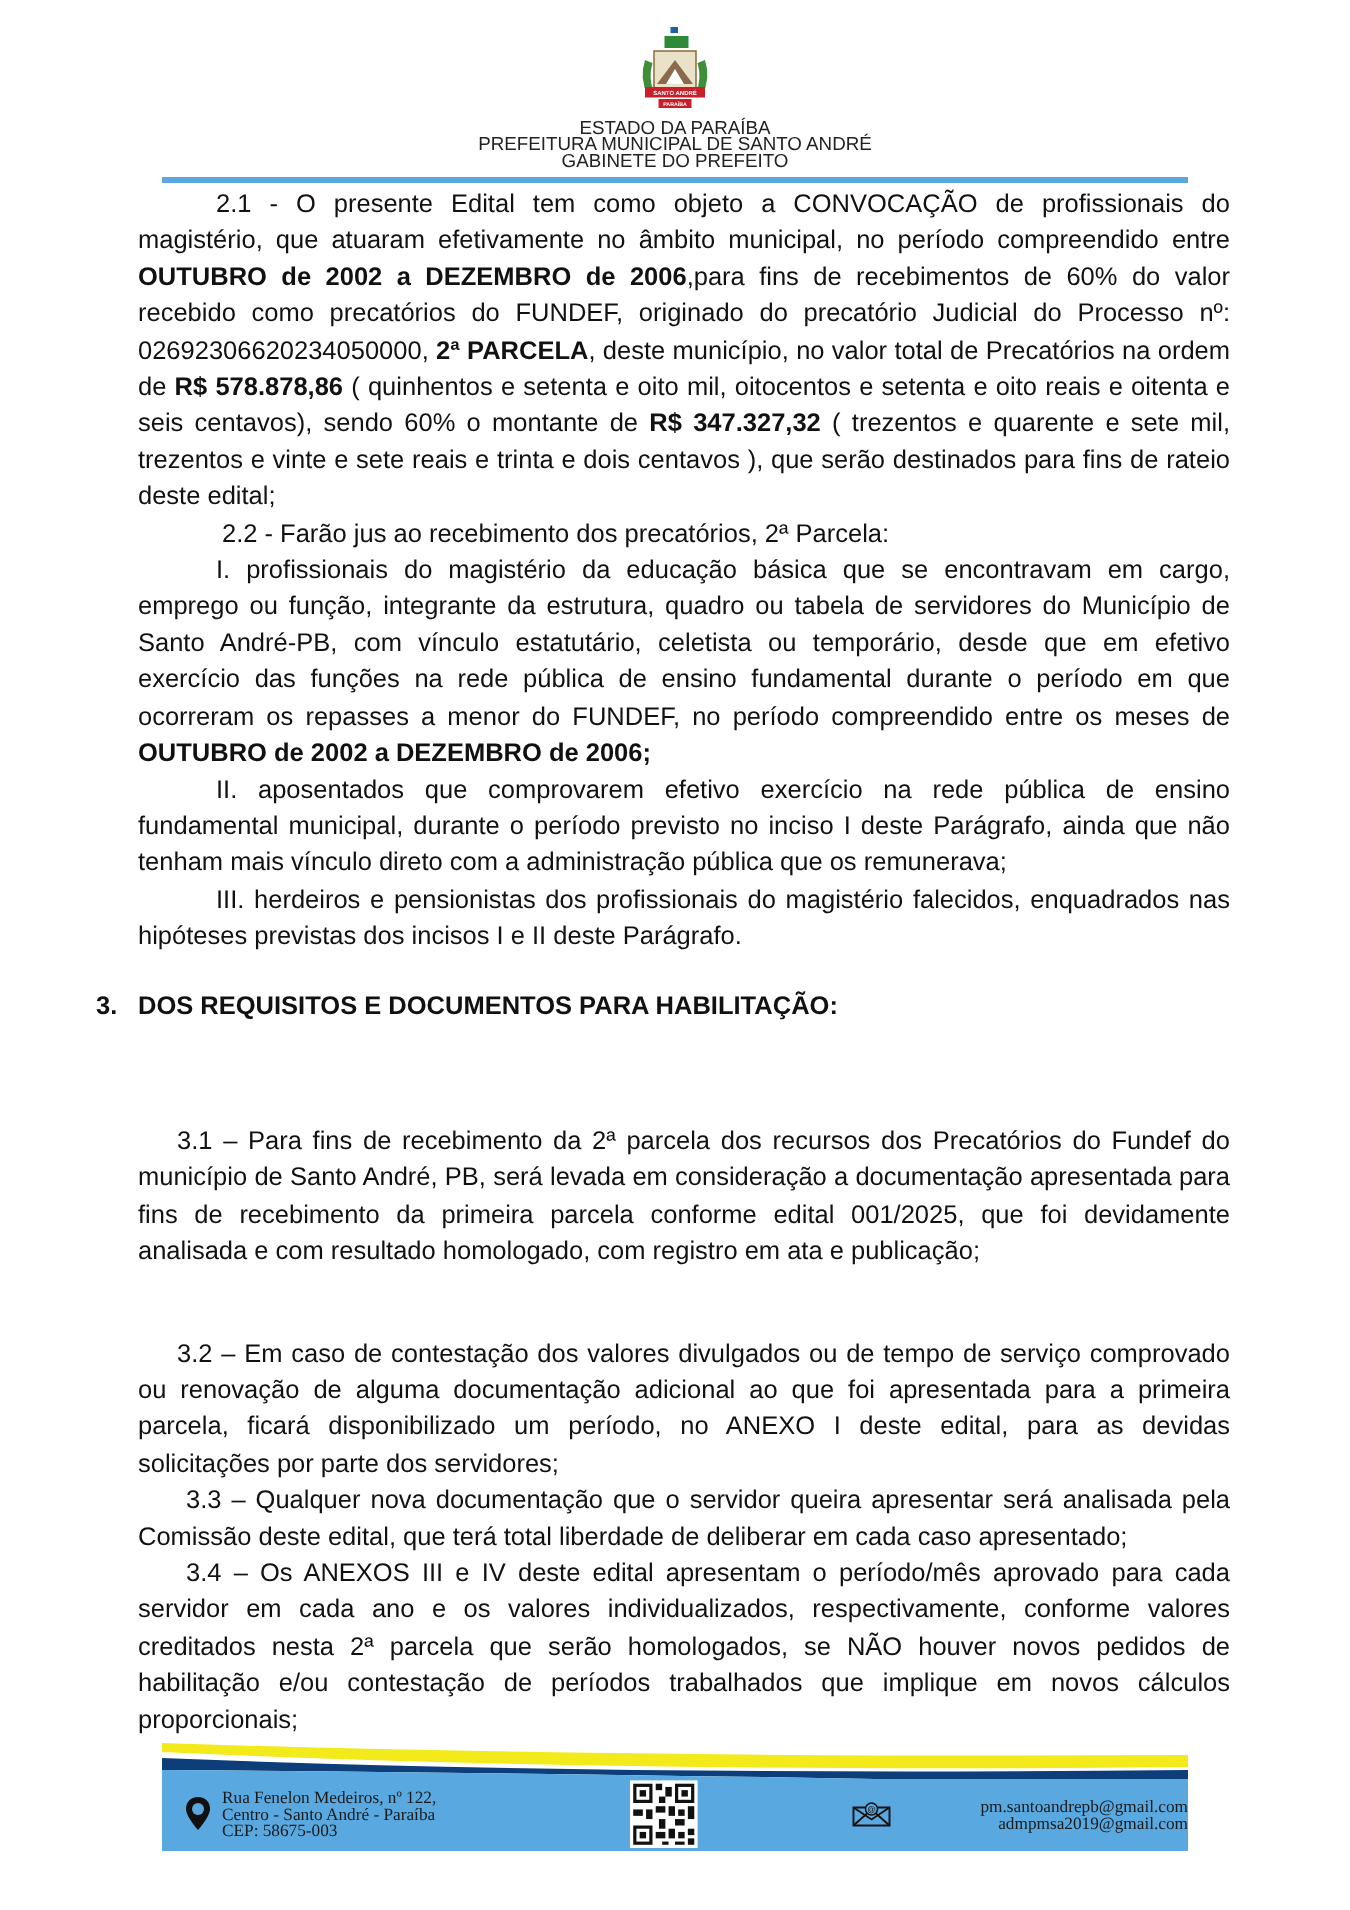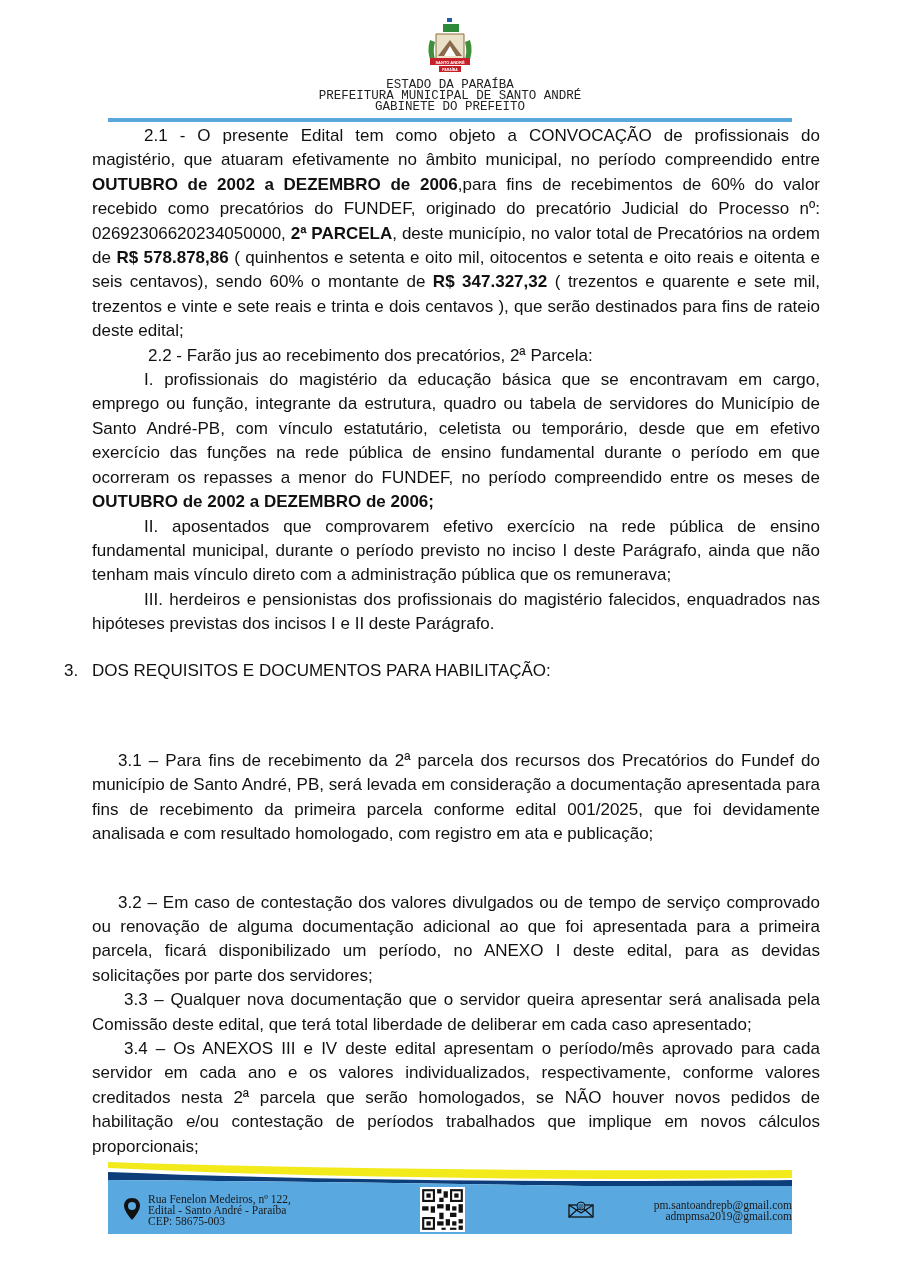--- a/index.html
+++ b/index.html
@@ -1,32 +1,32 @@
 <!DOCTYPE html>
 <html><head>
 <meta charset="utf-8">
 <style>
   html, body { margin: 0; padding: 0; background: #ffffff; }
   body { width: 900px; height: 1273px; position: relative; overflow: hidden;
          font-family: "Liberation Sans", sans-serif; color: #111; }
   .header { position: absolute; left: 0; top: 0; width: 900px; height: 122px; }
   .logo { position: absolute; left: 420px; top: 18px; width: 60px; height: 62px; }
   .hdr-text { position: absolute; left: 0; width: 900px; top: 80px; text-align: center;
-              font-family: Liberation Mono, monospace; font-size: 12.5px; line-height: 11px; color: #222; }
+              font-family: Liberation Sans, sans-serif; font-size: 12.5px; line-height: 11px; color: #222; }
   .hdr-band { position: absolute; left: 108px; top: 118px; width: 684px; height: 4px; background: #5aa7dc; }
 
   .content { position: absolute; left: 92px; top: 124px; width: 728px;
              font-size: 17px; line-height: 24.4px; }
   .p { margin: 0; text-align: justify; text-align-last: left; }
   .ind1 { text-indent: 52px; }
   .ind2 { text-indent: 56px; }
   .ind3 { text-indent: 26px; margin-top: 44px; }
   .ind4 { text-indent: 32px; }
   .gap { height: 22px; }
-  .sec-title { margin: 0 0 0 -28px; font-weight: normal; }
+  .sec-title { margin: 0 0 0 -28px; font-weight: bold; }
   .sec-title .num { display: inline-block; width: 28px; }
   b { font-weight: bold; }
 
   .footer { position: absolute; left: 108px; top: 1158px; width: 751px; height: 80px; }
   .footer svg.wave { position: absolute; left: 0; top: 0; }
   .footer-band { position: absolute; left: 0; top: 28px; width: 684px; height: 48px; background: #59a8df; }
   .addr { position: absolute; left: 40px; top: 36px; font-family: "Liberation Serif", serif;
           font-size: 11.5px; line-height: 11px; color: #1a1a1a; }
   .pin { position: absolute; left: 16px; top: 40px; }
   .qr { position: absolute; left: 312px; top: 29px; width: 45px; height: 45px; background: #fff; }
@@ -80,21 +80,21 @@
     <path d="M0 14 Q300 26 684 22 L684 32 Q300 24 0 22 Z" fill="#0d3e7a"></path>
     <path d="M0 22 Q300 24 684 32 L684 34 L0 34 Z" fill="#59a8df"></path>
   </svg>
   <div class="footer-band"></div>
   <svg class="pin" width="16" height="22" viewBox="0 0 16 22">
     <path d="M8 0 C3 0 0 3.5 0 8 C0 13 8 22 8 22 C8 22 16 13 16 8 C16 3.5 13 0 8 0 Z" fill="#111"></path>
     <circle cx="8" cy="8" r="4" fill="#59a8df"></circle>
   </svg>
   <div class="addr">
     <div>Rua Fenelon Medeiros, nº 122,</div>
-    <div>Edital - Santo André - Paraíba</div>
+    <div>Centro - Santo André - Paraíba</div>
     <div>CEP: 58675-003</div>
   </div>
   <svg class="qr" viewBox="0 0 21 21">
     <rect width="21" height="21" fill="#fff"></rect>
     <g fill="#111">
       <rect x="1" y="1" width="6" height="6"></rect>
         <rect x="2" y="2" width="4" height="4" fill="#fff"></rect>
         <rect x="3" y="3" width="2" height="2"></rect>
       <rect x="14" y="1" width="6" height="6"></rect>
         <rect x="15" y="2" width="4" height="4" fill="#fff"></rect>

